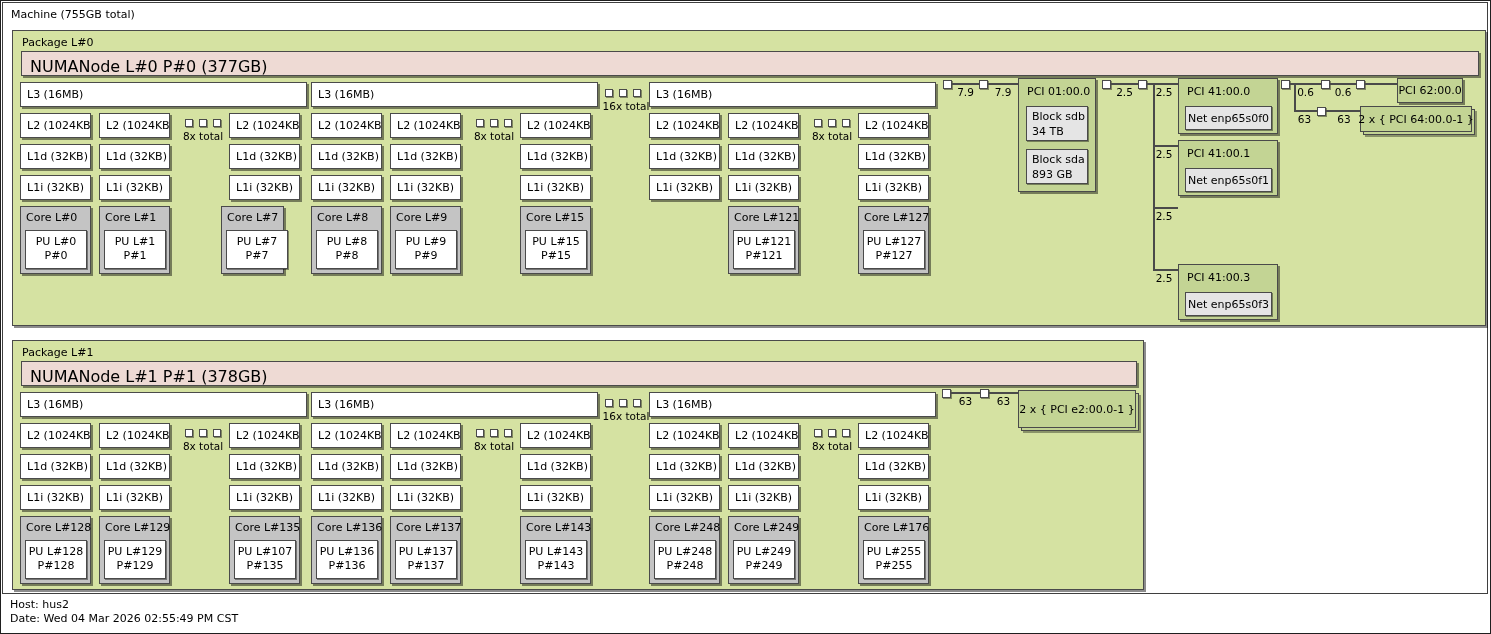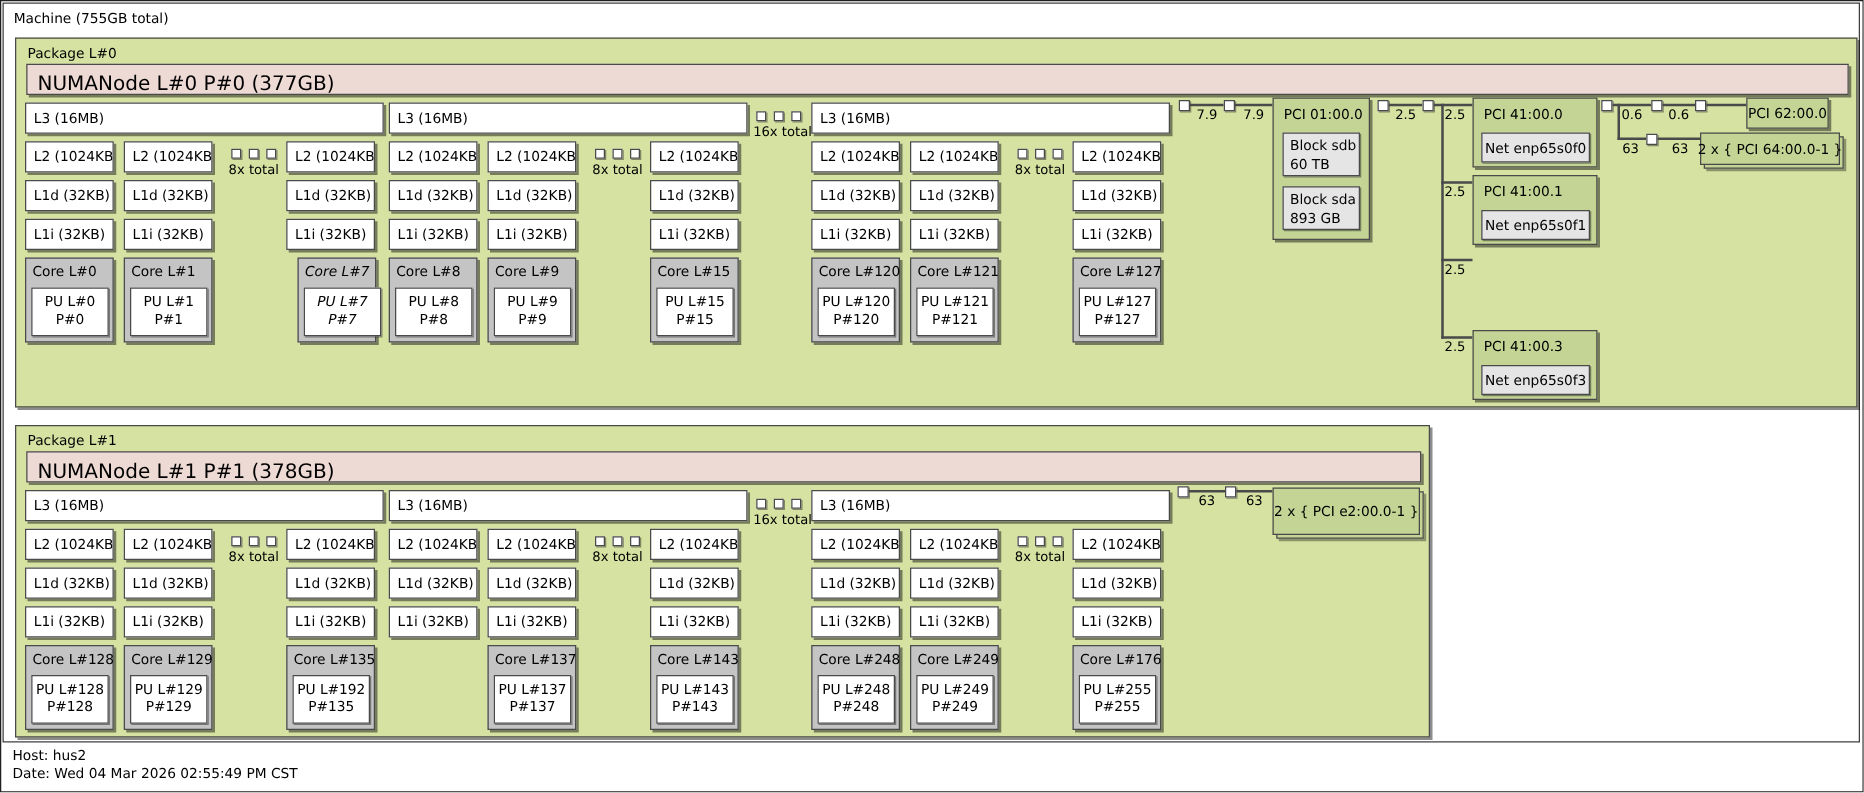--- a/index.html
+++ b/index.html
@@ -81,21 +81,21 @@
           <div class="corebox" style="left: 86px; top: 175px; width: 71px; height: 68px;">
             <div class="corelabel">Core L#1</div>
             <div class="pubox">
               <div class="puline">PU L#1</div>
               <div class="puline">P#1</div>
             </div>
           </div>
           <div class="cache" style="left: 216px; top: 82px; width: 71px; height: 25px;">L2 (1024KB)</div>
           <div class="cache" style="left: 216px; top: 113px; width: 71px; height: 25px;">L1d (32KB)</div>
           <div class="cache" style="left: 216px; top: 144px; width: 71px; height: 25px;">L1i (32KB)</div>
-          <div class="corebox" style="left: 225px; top: 175px; width: 63px; height: 68px; font-style: italic;">
+          <div class="corebox" style="left: 208px; top: 175px; width: 63px; height: 68px;">
             <div class="corelabel">Core L#7</div>
             <div class="pubox">
               <div class="puline">PU L#7</div>
               <div class="puline">P#7</div>
             </div>
           </div>
           <div class="dot" style="left: 172px; top: 88px;"></div>
           <div class="dot" style="left: 186px; top: 88px;"></div>
           <div class="dot" style="left: 200px; top: 88px;"></div>
           <div class="moretext" style="left: 161px; top: 99px; width: 58px;">8x total</div>
@@ -131,27 +131,20 @@
             </div>
           </div>
           <div class="dot" style="left: 463px; top: 88px;"></div>
           <div class="dot" style="left: 477px; top: 88px;"></div>
           <div class="dot" style="left: 491px; top: 88px;"></div>
           <div class="moretext" style="left: 452px; top: 99px; width: 58px;">8x total</div>
           <div class="cache" style="left: 636px; top: 51px; width: 287px; height: 25px;">L3 (16MB)</div>
           <div class="cache" style="left: 636px; top: 82px; width: 71px; height: 25px;">L2 (1024KB)</div>
           <div class="cache" style="left: 636px; top: 113px; width: 71px; height: 25px;">L1d (32KB)</div>
           <div class="cache" style="left: 636px; top: 144px; width: 71px; height: 25px;">L1i (32KB)</div>
-          <div class="corebox" style="left: 636px; top: 175px; width: 71px; height: 68px;">
-            <div class="corelabel">Core L#120</div>
-            <div class="pubox">
-              <div class="puline">PU L#120</div>
-              <div class="puline">P#120</div>
-            </div>
-          </div>
           <div class="cache" style="left: 715px; top: 82px; width: 71px; height: 25px;">L2 (1024KB)</div>
           <div class="cache" style="left: 715px; top: 113px; width: 71px; height: 25px;">L1d (32KB)</div>
           <div class="cache" style="left: 715px; top: 144px; width: 71px; height: 25px;">L1i (32KB)</div>
           <div class="corebox" style="left: 715px; top: 175px; width: 71px; height: 68px;">
             <div class="corelabel">Core L#121</div>
             <div class="pubox">
               <div class="puline">PU L#121</div>
               <div class="puline">P#121</div>
             </div>
           </div>
@@ -200,32 +193,39 @@
               <div class="puline">PU L#129</div>
               <div class="puline">P#129</div>
             </div>
           </div>
           <div class="cache" style="left: 216px; top: 82px; width: 71px; height: 25px;">L2 (1024KB)</div>
           <div class="cache" style="left: 216px; top: 113px; width: 71px; height: 25px;">L1d (32KB)</div>
           <div class="cache" style="left: 216px; top: 144px; width: 71px; height: 25px;">L1i (32KB)</div>
           <div class="corebox" style="left: 216px; top: 175px; width: 71px; height: 68px;">
             <div class="corelabel">Core L#135</div>
             <div class="pubox">
-              <div class="puline">PU L#192</div>
+              <div class="puline">PU L#107</div>
               <div class="puline">P#135</div>
             </div>
           </div>
           <div class="dot" style="left: 172px; top: 88px;"></div>
           <div class="dot" style="left: 186px; top: 88px;"></div>
           <div class="dot" style="left: 200px; top: 88px;"></div>
           <div class="moretext" style="left: 161px; top: 99px; width: 58px;">8x total</div>
           <div class="cache" style="left: 298px; top: 51px; width: 287px; height: 25px;">L3 (16MB)</div>
           <div class="cache" style="left: 298px; top: 82px; width: 71px; height: 25px;">L2 (1024KB)</div>
           <div class="cache" style="left: 298px; top: 113px; width: 71px; height: 25px;">L1d (32KB)</div>
           <div class="cache" style="left: 298px; top: 144px; width: 71px; height: 25px;">L1i (32KB)</div>
+          <div class="corebox" style="left: 298px; top: 175px; width: 71px; height: 68px;">
+            <div class="corelabel">Core L#136</div>
+            <div class="pubox">
+              <div class="puline">PU L#136</div>
+              <div class="puline">P#136</div>
+            </div>
+          </div>
           <div class="cache" style="left: 377px; top: 82px; width: 71px; height: 25px;">L2 (1024KB)</div>
           <div class="cache" style="left: 377px; top: 113px; width: 71px; height: 25px;">L1d (32KB)</div>
           <div class="cache" style="left: 377px; top: 144px; width: 71px; height: 25px;">L1i (32KB)</div>
           <div class="corebox" style="left: 377px; top: 175px; width: 71px; height: 68px;">
             <div class="corelabel">Core L#137</div>
             <div class="pubox">
               <div class="puline">PU L#137</div>
               <div class="puline">P#137</div>
             </div>
           </div>
@@ -291,21 +291,21 @@
     <div class="sq" style="left:942px;top:79px"></div>
     <div class="hline" style="left:951px;top:82px;width:27px"></div>
     <div class="speed" style="left:951px;top:85px;width:27px">7.9</div>
     <div class="sq" style="left:978px;top:79px"></div>
     <div class="hline" style="left:987px;top:82px;width:30px"></div>
     <div class="speed" style="left:987px;top:85px;width:30px">7.9</div>
     <div class="pcibox" style="left:1017px;top:77px;width:78px;height:114px">
       <div class="pcititle">PCI 01:00.0</div>
       <div class="devbox diskbox" style="top:27px">
         <div>Block sdb</div>
-        <div>60 TB</div>
+        <div>34 TB</div>
       </div>
       <div class="devbox diskbox" style="top:70px">
         <div>Block sda</div>
         <div>893 GB</div>
       </div>
     </div>
 
     <div class="sq" style="left:1101px;top:79px"></div>
     <div class="hline" style="left:1110px;top:82px;width:27px"></div>
     <div class="speed" style="left:1110px;top:85px;width:27px">2.5</div>

